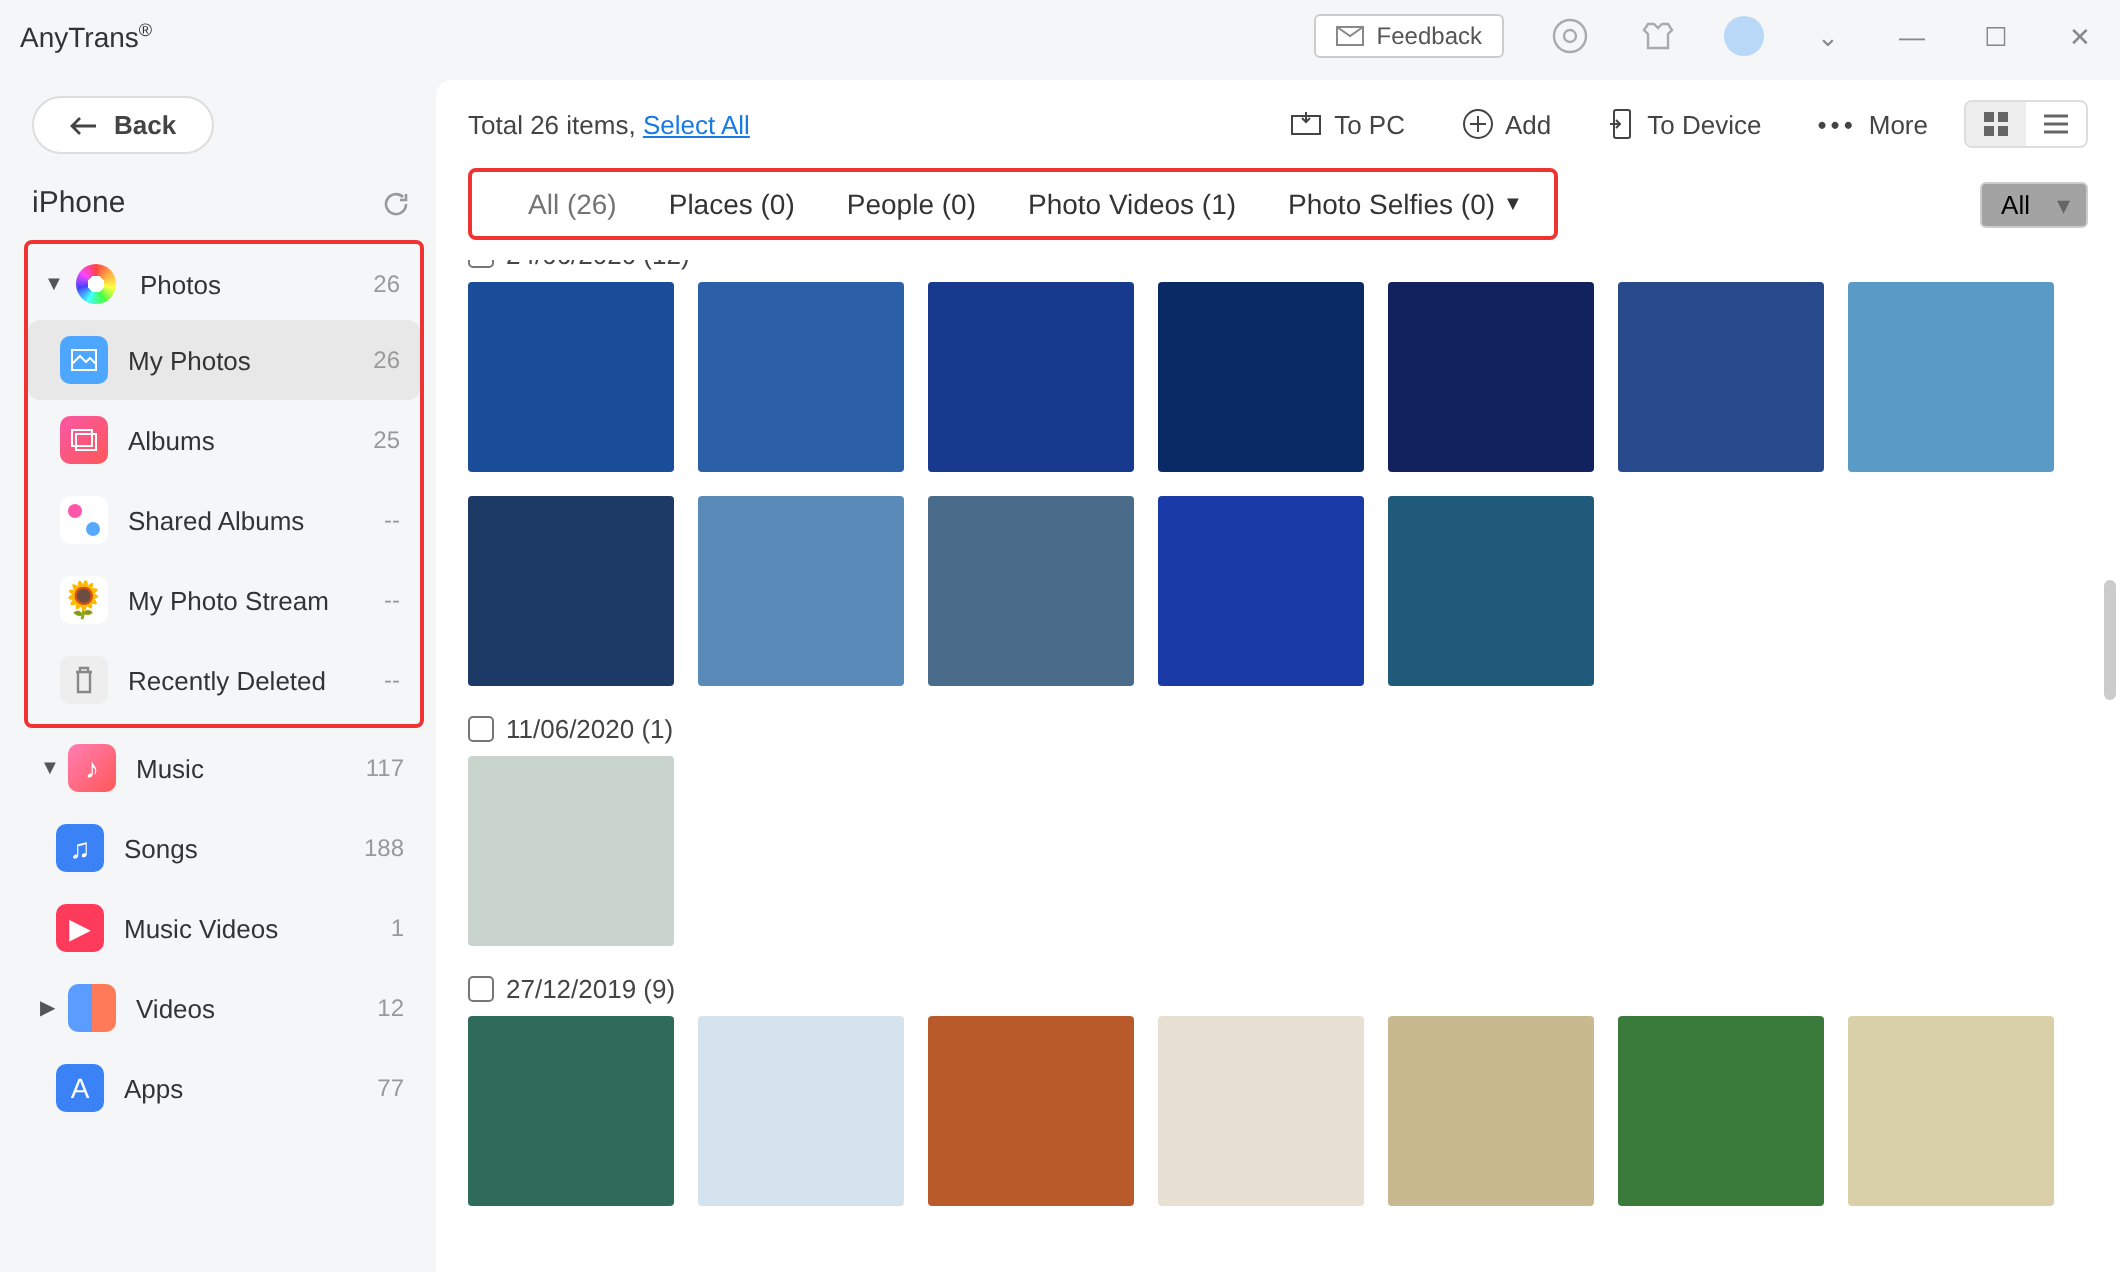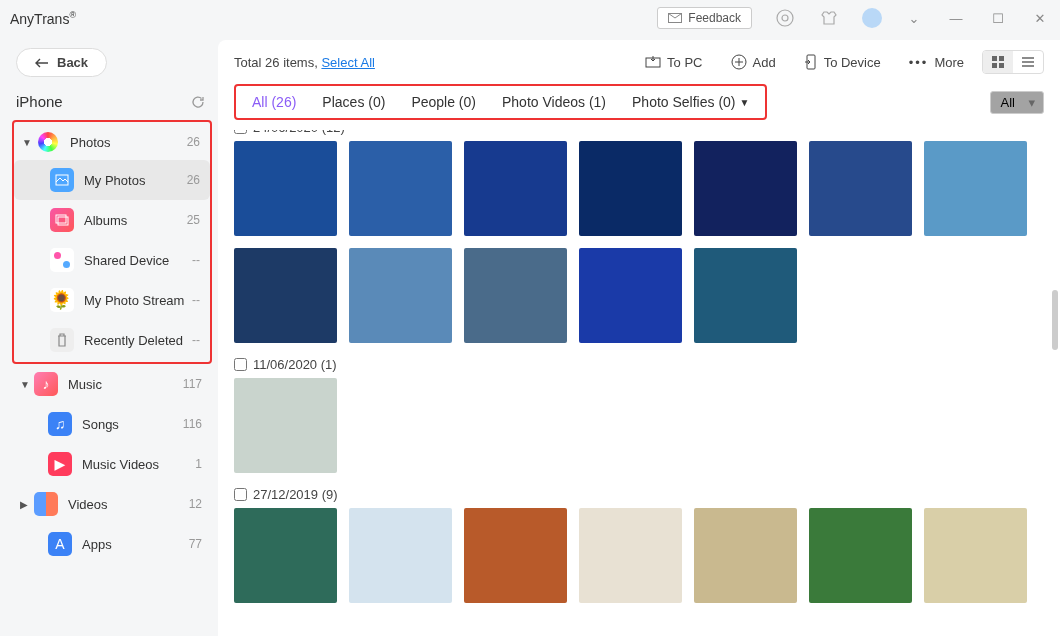--- a/index.html
+++ b/index.html
@@ -18,21 +18,21 @@
 .device-row { display: flex; align-items: center; justify-content: space-between; padding: 0 6px 10px 4px; }
 .device-name { font-size: 15px; color: #333; }
 .refresh-icon { color: #999; cursor: pointer; }
 .highlight-box { border: 2px solid #e33; border-radius: 4px; padding: 2px 0; }
 .cat-row { display: flex; align-items: center; padding: 8px 10px 8px 8px; cursor: pointer; font-size: 13px; color: #333; border-radius: 6px; }
 .cat-row.selected { background: #e8e8e8; }
 .cat-chevron { width: 12px; color: #555; font-size: 10px; margin-right: 2px;}
 .cat-icon { width: 24px; height: 24px; border-radius: 5px; margin-right: 10px; display: flex; align-items: center; justify-content: center; font-size: 14px; flex-shrink: 0; }
 .cat-label { flex: 1; }
 .cat-count { color: #999; font-size: 12px; }
-.sub-row { padding-left: 36px; }
+.sub-row { padding-left: 16px; }
 .icon-photos { background: radial-gradient(circle, #fff 30%, transparent 30%), conic-gradient(#f44,#fa4,#ff4,#4f4,#4ff,#44f,#f4f,#f44); border-radius: 50%; width:20px; height:20px; margin-left:2px; margin-right:12px;}
 .icon-myphotos { background: #4da6ff; color:#fff; }
 .icon-albums { background: linear-gradient(135deg,#f857a6,#ff5858); color:#fff; }
 .icon-shared { background:#fff; position:relative; }
 .icon-shared::before{content:""; width:7px;height:7px;border-radius:50%;background:#f5a;position:absolute;left:4px;top:4px;}
 .icon-shared::after{content:""; width:7px;height:7px;border-radius:50%;background:#5af;position:absolute;right:4px;bottom:4px;}
 .icon-stream { background:#fff; font-size:18px;}
 .icon-deleted { background:#eee; color:#888; }
 .icon-music { background:linear-gradient(135deg,#ff7eb3,#ff5858); color:#fff; }
 .icon-songs { background:#3b82f6; color:#fff; }
@@ -44,21 +44,21 @@
 .toolbar { display:flex; align-items:center; padding: 10px 16px 6px 16px; gap: 8px; font-size: 13px; color:#444;}
 .toolbar-left { flex:1; }
 .select-all { color:#1a7ae5; text-decoration: underline; cursor:pointer;}
 .toolbar-btn { display:flex; align-items:center; gap:6px; padding: 4px 10px; cursor:pointer; color:#444; border-radius:4px;}
 .view-toggle { display:flex; border:1px solid #ddd; border-radius:4px; overflow:hidden;}
 .view-toggle span{ padding:4px 8px; cursor:pointer;}
 .view-toggle .active{ background:#eee;}
 .filter-row { display:flex; align-items:center; padding: 4px 16px 10px 16px; gap:8px;}
 .filter-tabs { display:flex; gap: 26px; border:2px solid #e33; border-radius:4px; padding:8px 16px; font-size:14px; }
 .filter-tab { color:#333; cursor:pointer; display:flex; align-items:center; gap:4px;}
-.filter-tab.active{ color:#8b5cf6; }
+.filter-tab.active{ color:#737373;margin-left:12px; }
 .filter-dropdown { margin-left:auto; border:1px solid #ccc; border-radius:3px; padding:3px 28px 3px 10px; font-size:13px; background:#a3a3a3; cursor:pointer; position:relative;}
 .filter-dropdown::after{content:"▾"; position:absolute; right:8px; color:#666;}
 .gallery { flex:1; overflow:auto; padding: 0 16px 16px 16px;}
 .date-group { margin-bottom: 8px;}
 .date-header { display:flex; align-items:center; gap:6px; padding: 6px 0; font-size:13px; color:#444;}
 .date-header input{ cursor:pointer;}
 .thumbs { display:flex; flex-wrap:wrap; gap:12px;}
 .thumb { width:103px; height:95px; border-radius:2px; background:#ccc; cursor:pointer;}
 .scrollbar-hint{ position:absolute; right:2px; top:250px; width:6px; height:60px; background:#ccc; border-radius:3px;}
 svg { display:block; }
@@ -134,21 +134,21 @@
             <svg width="14" height="12" viewBox="0 0 14 12">
               <rect x="3" y="3" width="10" height="8" fill="none" stroke="#fff"></rect>
               <rect x="1" y="1" width="10" height="8" fill="none" stroke="#fff"></rect>
             </svg>
           </span>
         <span class="cat-label">Albums</span>
         <span class="cat-count">25</span>
       </div>
       <div class="cat-row sub-row">
         <span class="cat-icon icon-shared"></span>
-        <span class="cat-label">Shared Device</span>
+        <span class="cat-label">Shared Albums</span>
         <span class="cat-count">--</span>
       </div>
       <div class="cat-row sub-row">
         <span class="cat-icon icon-stream">🌻</span>
         <span class="cat-label">My Photo Stream</span>
         <span class="cat-count">--</span>
       </div>
       <div class="cat-row sub-row">
         <span class="cat-icon icon-deleted">
             <svg width="12" height="14" viewBox="0 0 12 14">
@@ -162,21 +162,21 @@
 
     <div class="cat-row">
       <span class="cat-chevron">▼</span>
       <span class="cat-icon icon-music">♪</span>
       <span class="cat-label">Music</span>
       <span class="cat-count">117</span>
     </div>
     <div class="cat-row sub-row">
       <span class="cat-icon icon-songs">♫</span>
       <span class="cat-label">Songs</span>
-      <span class="cat-count">116</span>
+      <span class="cat-count">188</span>
     </div>
     <div class="cat-row sub-row">
       <span class="cat-icon icon-mvideos">▶</span>
       <span class="cat-label">Music Videos</span>
       <span class="cat-count">1</span>
     </div>
     <div class="cat-row">
       <span class="cat-chevron">▶</span>
       <span class="cat-icon icon-videos"></span>
       <span class="cat-label">Videos</span>

